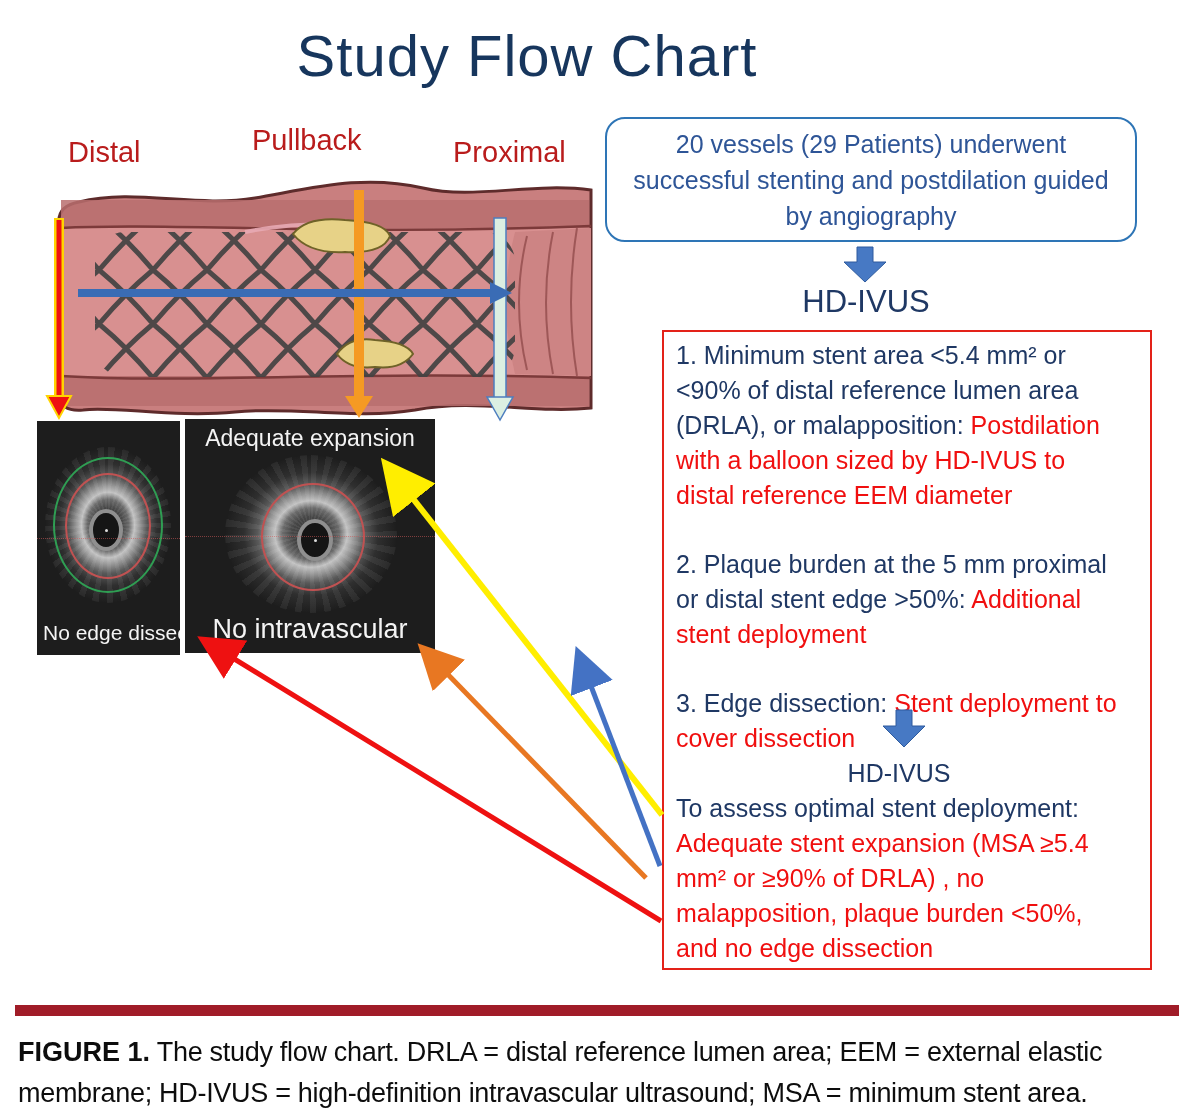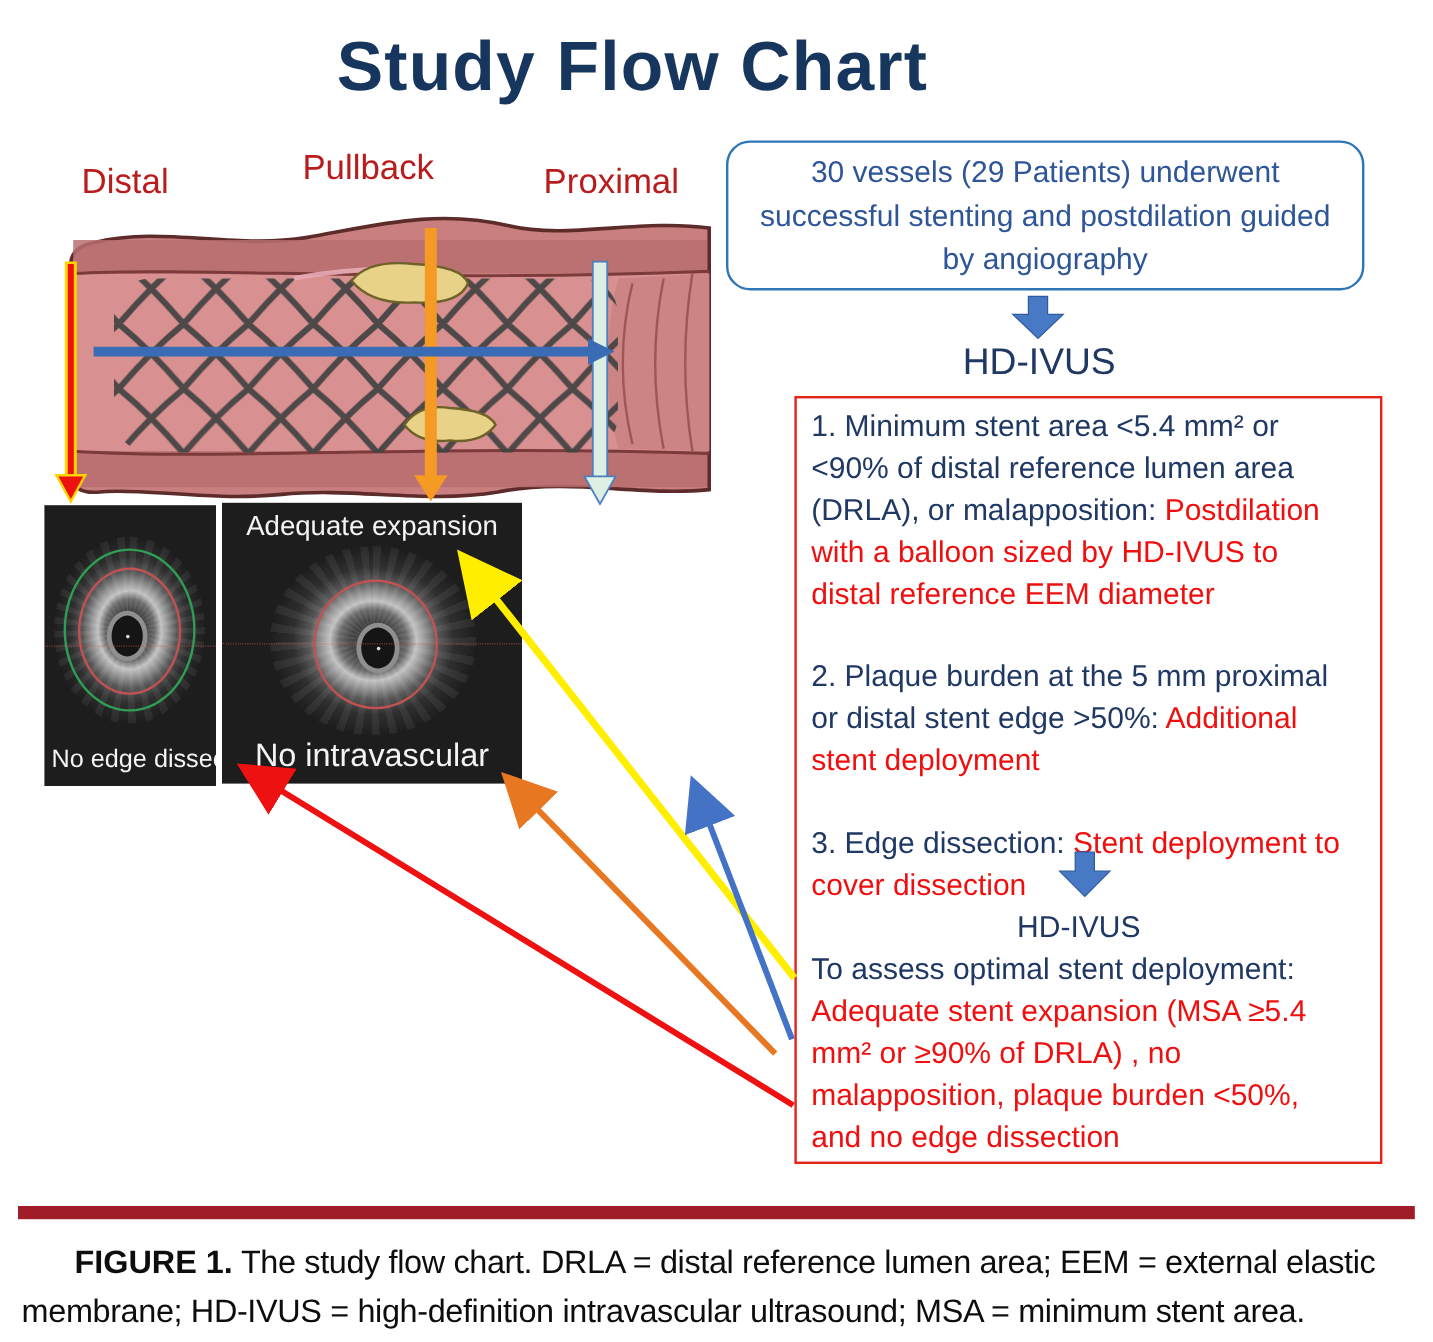--- a/index.html
+++ b/index.html
@@ -1,19 +1,19 @@
 <!DOCTYPE html>
 <html><head>
 <meta charset="utf-8">
 <style>
   html,body{margin:0;padding:0;background:#fff;}
   .page{position:relative;width:1194px;height:1118px;background:#ffffff;overflow:hidden;
         font-family:"Liberation Sans",sans-serif;}
   .title{position:absolute;left:0;top:22px;width:1054px;text-align:center;margin:0;
-         font-size:58px;font-weight:bold;color:#17365d;letter-spacing:1px;}
+         font-size:58px;font-weight:normal;color:#17365d;letter-spacing:1px;}
   .vessel-label{position:absolute;color:#b91c1c;font-size:29px;}
   .lbl-distal{left:68px;top:136px;}
   .lbl-pullback{left:252px;top:124px;}
   .lbl-proximal{left:453px;top:136px;}
   .vessel-svg{position:absolute;left:45px;top:162px;width:560px;height:258px;}
 
   
   .panel{position:absolute;background:#1d1d1d;overflow:hidden;}
   .p1{left:37px;top:421px;width:143px;height:234px;}
   .p2{left:185px;top:419px;width:250px;height:234px;}
@@ -48,21 +48,21 @@
   .navy{color:#1f3864;}
   .redtxt{color:#f00f0f;}
   .center{text-align:center;}
   .block{display:block;}
 
   .overlay{position:absolute;left:0;top:0;width:1194px;height:1118px;pointer-events:none;}
 
   .rule{position:absolute;left:15px;top:1005px;width:1164px;height:11px;background:#a01c28;}
   .caption{position:absolute;left:18px;top:1032px;width:1160px;margin:0;
            color:#0d0d0d;font-size:27px;line-height:41px;letter-spacing:-0.3px;}
-  .figlabel{font-weight:bold;letter-spacing:0;margin-left:44px;}
+  .figlabel{font-weight:bold;letter-spacing:0;}
 </style>
 </head>
 <body>
 
 <div class="page">
 
   <h1 class="title">Study Flow Chart</h1>
 
   <div class="vessel-label lbl-distal">Distal</div>
   <div class="vessel-label lbl-pullback">Pullback</div>
@@ -109,21 +109,21 @@
     <div class="us" style="left:40px;top:36px;width:172px;height:158px;"></div>
     <div class="ring ring-red" style="left:76px;top:64px;width:100px;height:104px;"></div>
     <div class="catheter" style="left:112px;top:100px;width:28px;height:34px;"></div>
     <div class="midline"></div>
     <div class="panel-label pl-top" style="font-size:23px;">Adequate expansion</div>
     <div class="panel-label pl-bottom" style="font-size:27px;">No intravascular</div>
   </div>
 
 
   <div class="top-box">
-    <p>30 vessels (29 Patients) underwent successful stenting and postdilation guided by angiography</p>
+    <p>20 vessels (29 Patients) underwent successful stenting and postdilation guided by angiography</p>
   </div>
 
   <div class="hdivus-heading">HD-IVUS</div>
 
   <div class="red-box">
     <p class="crit"><span class="navy">1. Minimum stent area &lt;5.4 mm² or &lt;90% of distal reference lumen area (DRLA), or malapposition: </span><span class="redtxt">Postdilation with a balloon sized by HD-IVUS to distal reference EEM diameter</span></p>
     <p class="crit"><span class="navy">2. Plaque burden at the 5 mm proximal or distal stent edge &gt;50%: </span><span class="redtxt">Additional stent deployment</span></p>
     <p class="crit" style="margin-bottom:0;"><span class="navy">3. Edge dissection: </span><span class="redtxt">Stent deployment to cover dissection</span></p>
     <p class="crit center navy" style="margin-bottom:0;">HD-IVUS</p>
     <p class="crit"><span class="navy block">To assess optimal stent deployment:</span><span class="redtxt">Adequate stent expansion (MSA ≥5.4 mm² or ≥90% of DRLA) , no malapposition, plaque burden &lt;50%, and no edge dissection</span></p>

